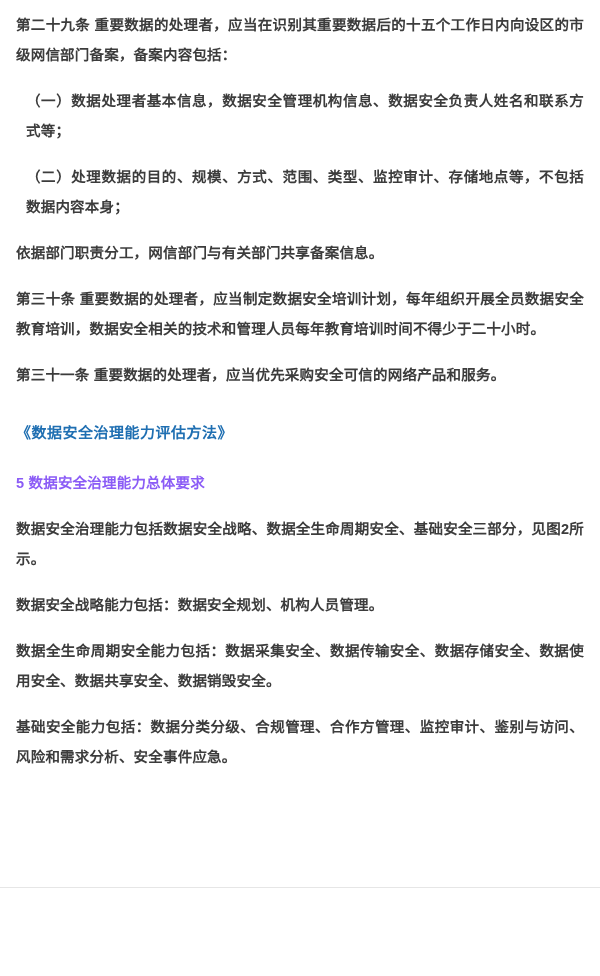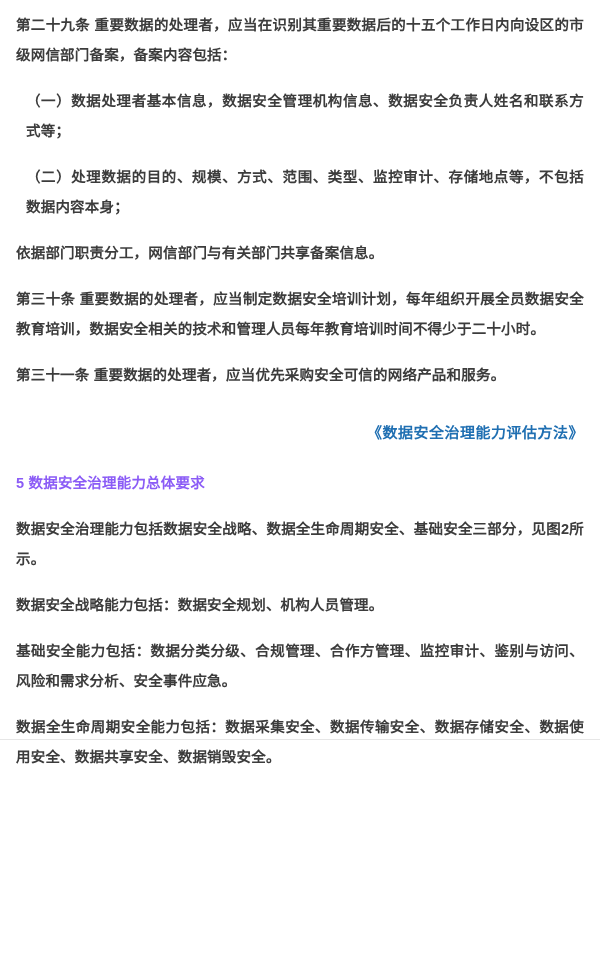--- a/index.html
+++ b/index.html
@@ -9,21 +9,21 @@
   }
   body {
     width: 600px;
     height: 976px;
     font-family: "Liberation Sans", "DejaVu Sans", sans-serif;
     color: #3a3a3a;
     overflow: hidden;
   }
   .page {
     width: 600px;
-    height: 740px;
+    height: 888px;
     box-sizing: border-box;
     padding: 10px 16px 0 16px;
     position: relative;
   }
   .para {
     font-size: 14.5px;
     line-height: 30px;
     color: #3c3c3c;
     margin: 0 0 16px 0;
     text-align: justify;
@@ -31,21 +31,21 @@
     font-weight: 600;
   }
   .para.indent {
     text-indent: 0;
     padding-left: 10px;
   }
   .para.tight {
     margin-bottom: 28px;
   }
   .section-title {
-    text-align: right;
+    text-align: left;
     color: #1f6fb2;
     font-size: 15px;
     font-weight: 700;
     line-height: 30px;
     margin: 18px 0 20px 0;
     letter-spacing: 0.5px;
   }
   .heading {
     font-size: 14.5px;
     line-height: 30px;
@@ -83,19 +83,19 @@
   <p class="para tight">第三十一条  重要数据的处理者，应当优先采购安全可信的网络产品和服务。</p>
 
   <div class="section-title">《数据安全治理能力评估方法》</div>
 
   <p class="heading">5  数据安全治理能力总体要求</p>
 
   <p class="para">数据安全治理能力包括数据安全战略、数据全生命周期安全、基础安全三部分，见图2所示。</p>
 
   <p class="para">数据安全战略能力包括：数据安全规划、机构人员管理。</p>
 
+  <p class="para">数据全生命周期安全能力包括：数据采集安全、数据传输安全、数据存储安全、数据使用安全、数据共享安全、数据销毁安全。</p>
+
   <p class="para">基础安全能力包括：数据分类分级、合规管理、合作方管理、监控审计、鉴别与访问、风险和需求分析、安全事件应急。</p>
-
-  <p class="para">数据全生命周期安全能力包括：数据采集安全、数据传输安全、数据存储安全、数据使用安全、数据共享安全、数据销毁安全。</p>
 
 
   <div class="bottom-rule"></div>
 </div>
 
 </body></html>

